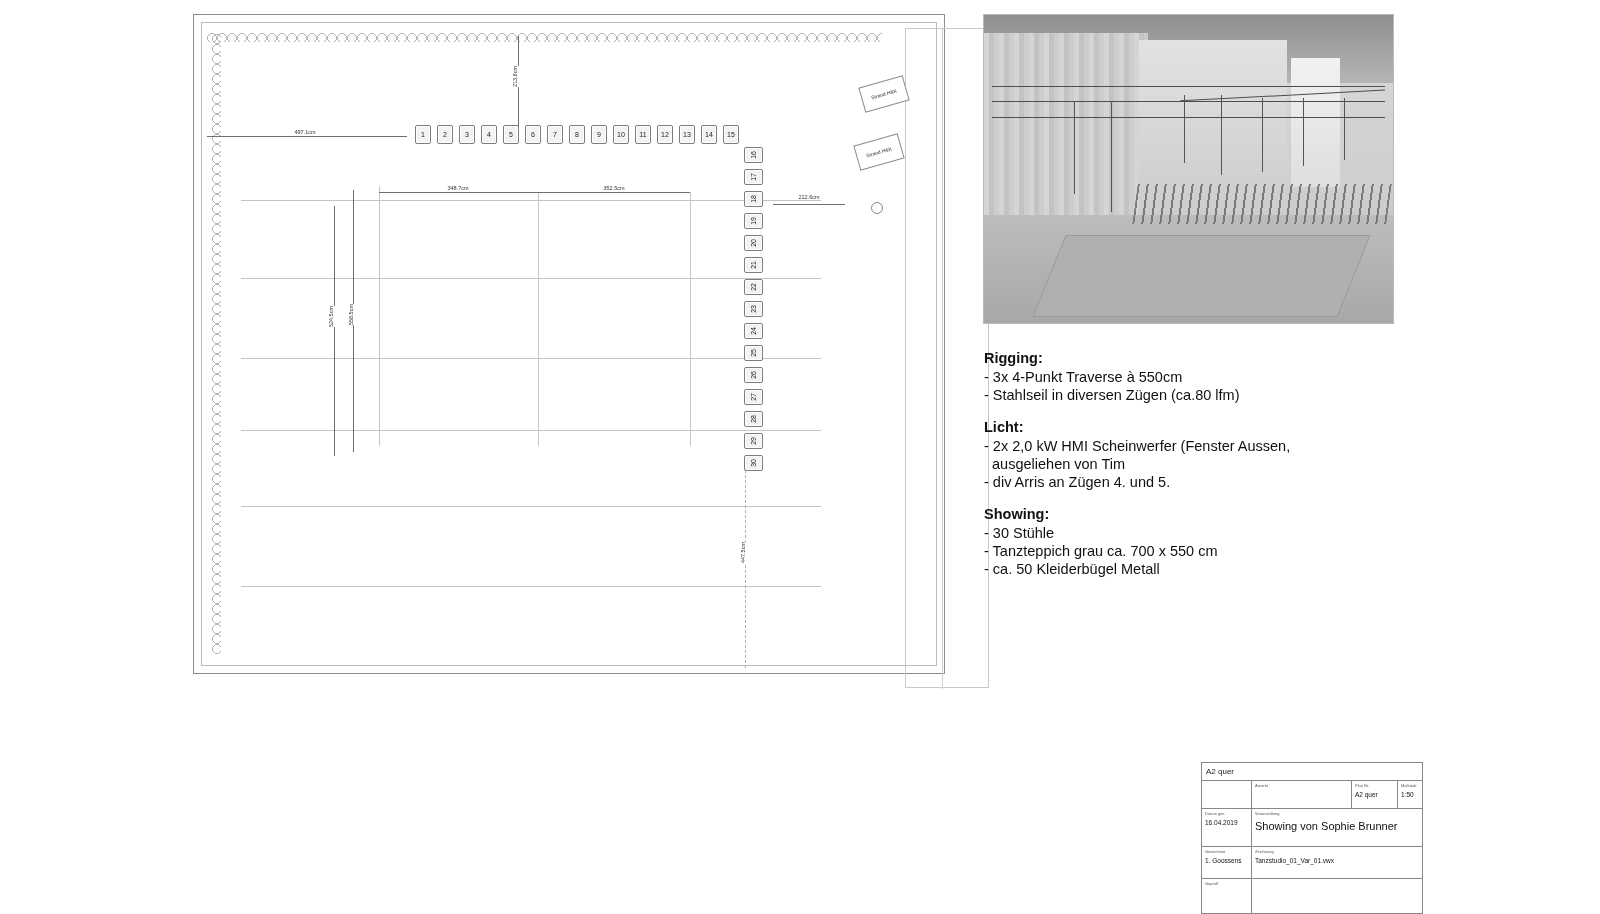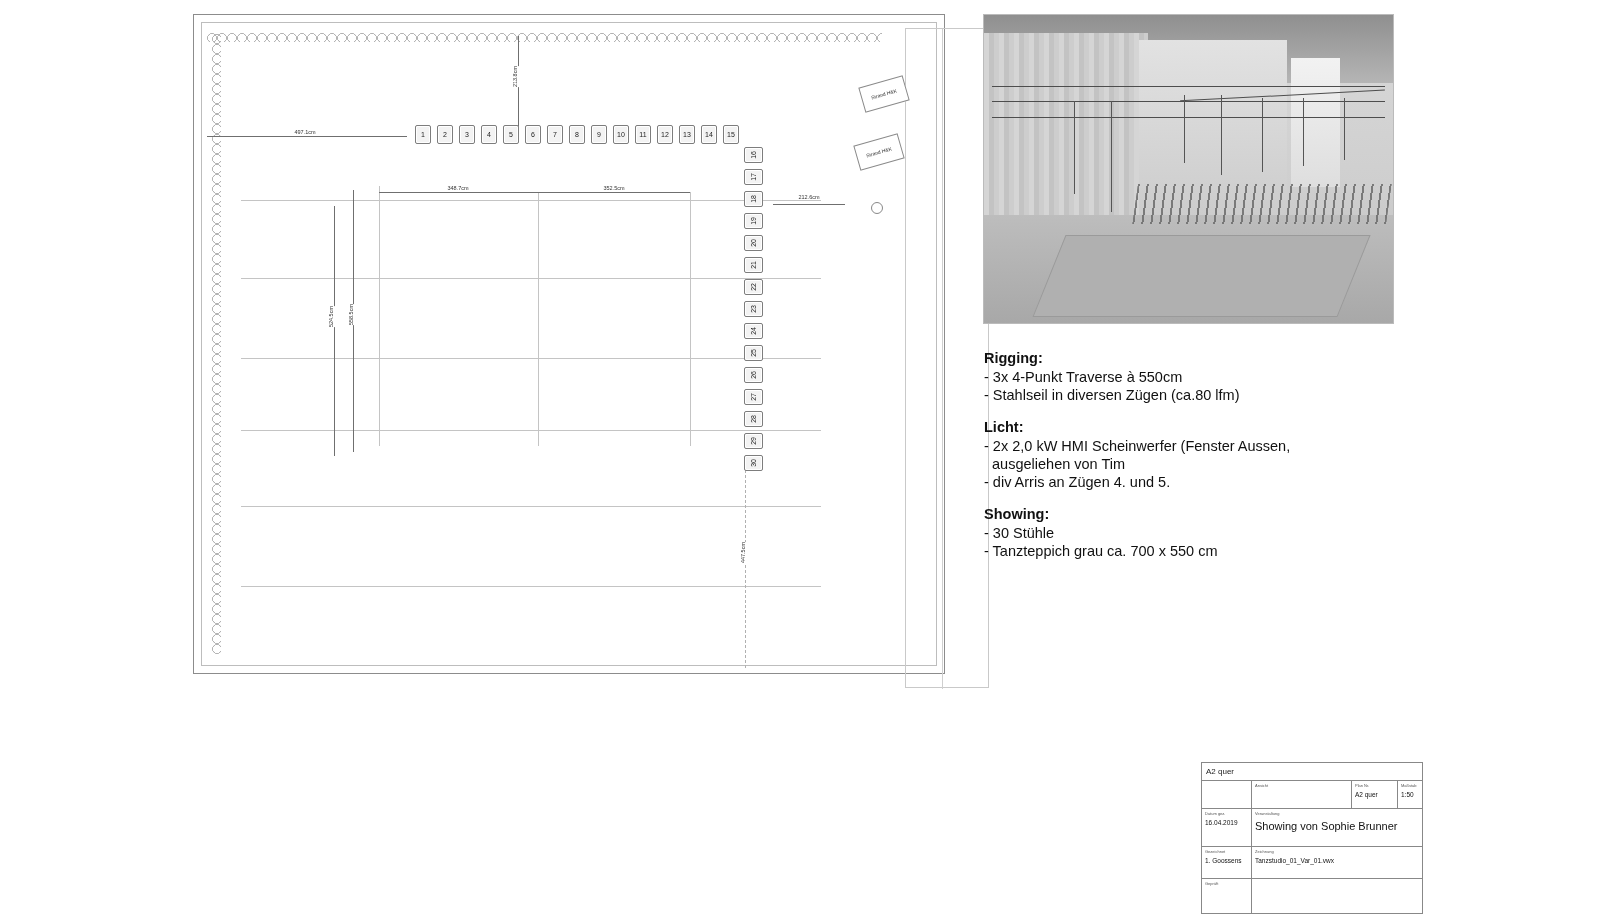--- a/index.html
+++ b/index.html
@@ -438,20 +438,21 @@
       <div class="tb-head">Licht:</div>
       <div class="tb-line">- 2x 2,0 kW HMI Scheinwerfer (Fenster Aussen,</div>
       <div class="tb-line">  ausgeliehen von Tim</div>
       <div class="tb-line">- div Arris an Zügen 4. und 5.</div>
     </div>
 
     <div class="tb-group">
       <div class="tb-head">Showing:</div>
       <div class="tb-line">- 30 Stühle</div>
       <div class="tb-line">- Tanzteppich grau ca. 700 x 550 cm</div>
+      <div class="tb-line">- ca. 50 Kleiderbügel Metall</div>
     </div>
   </div>
 
   <div class="titleblock">
     <div class="tbk-top">
       <span>A2 quer</span>
     </div>
 
     <div class="tbk-row" style="top:18px; height:28px;">
       <div class="cellv" style="left:0; width:50px; border-right:1px solid #888;"></div>

